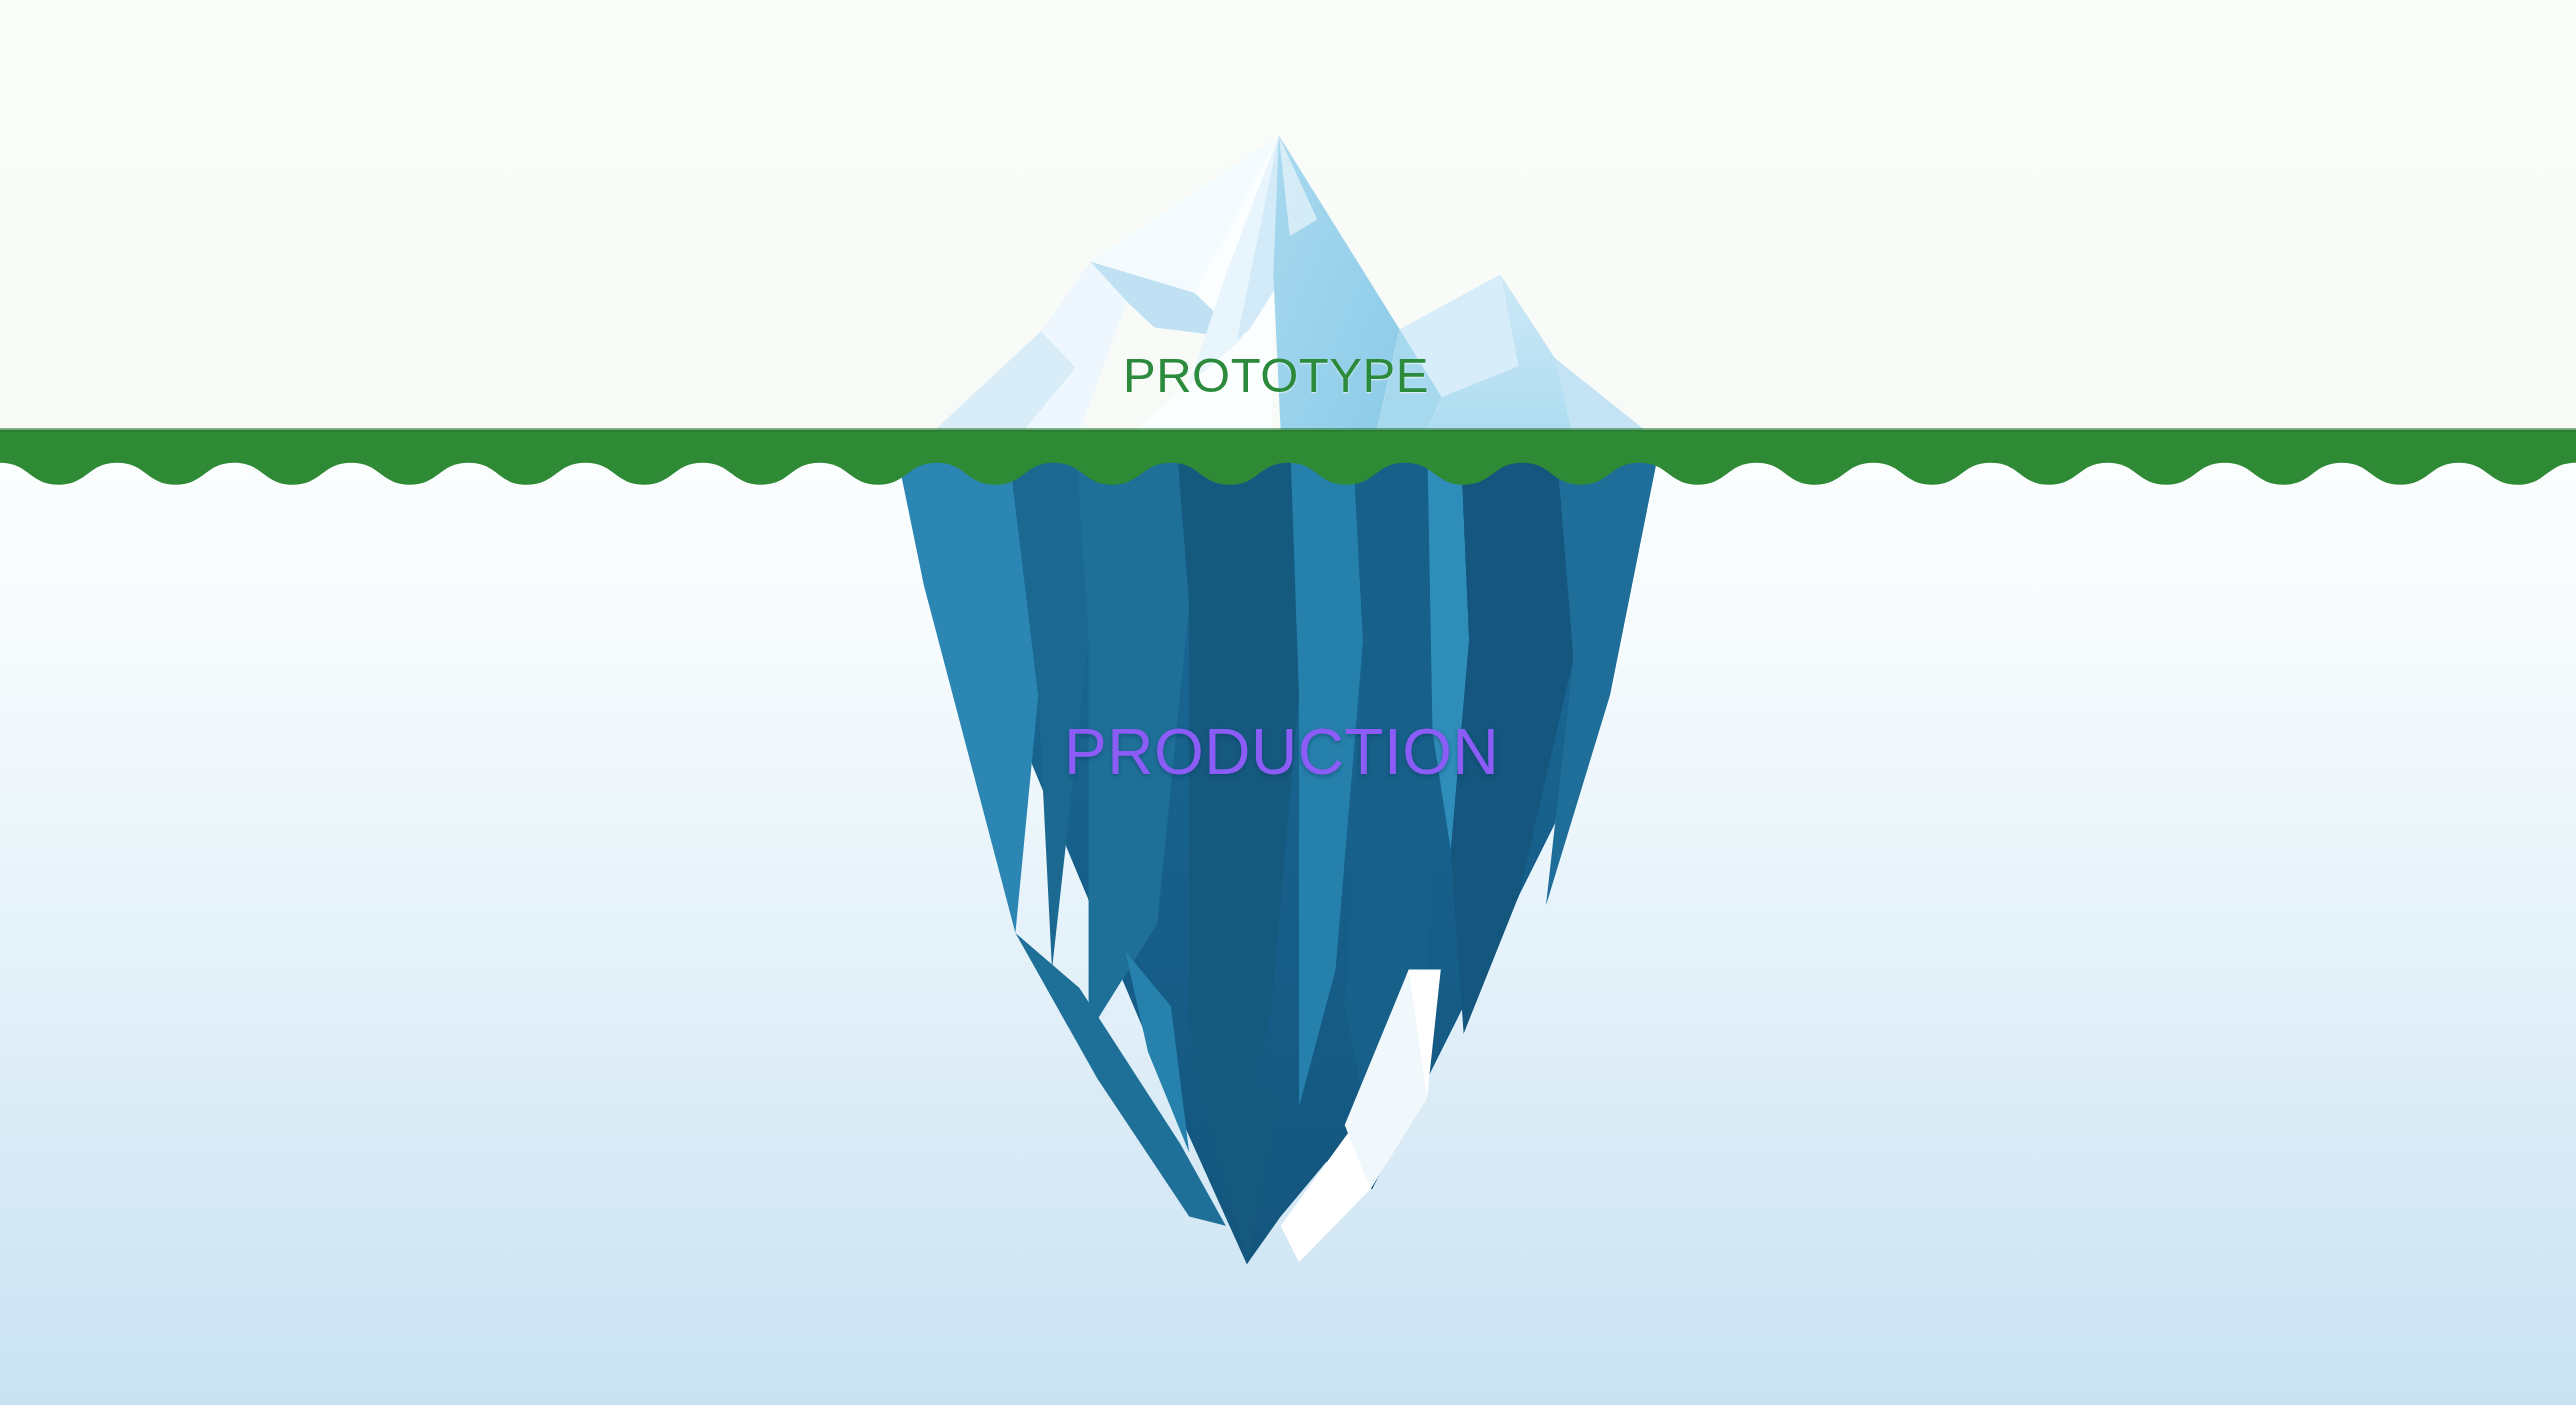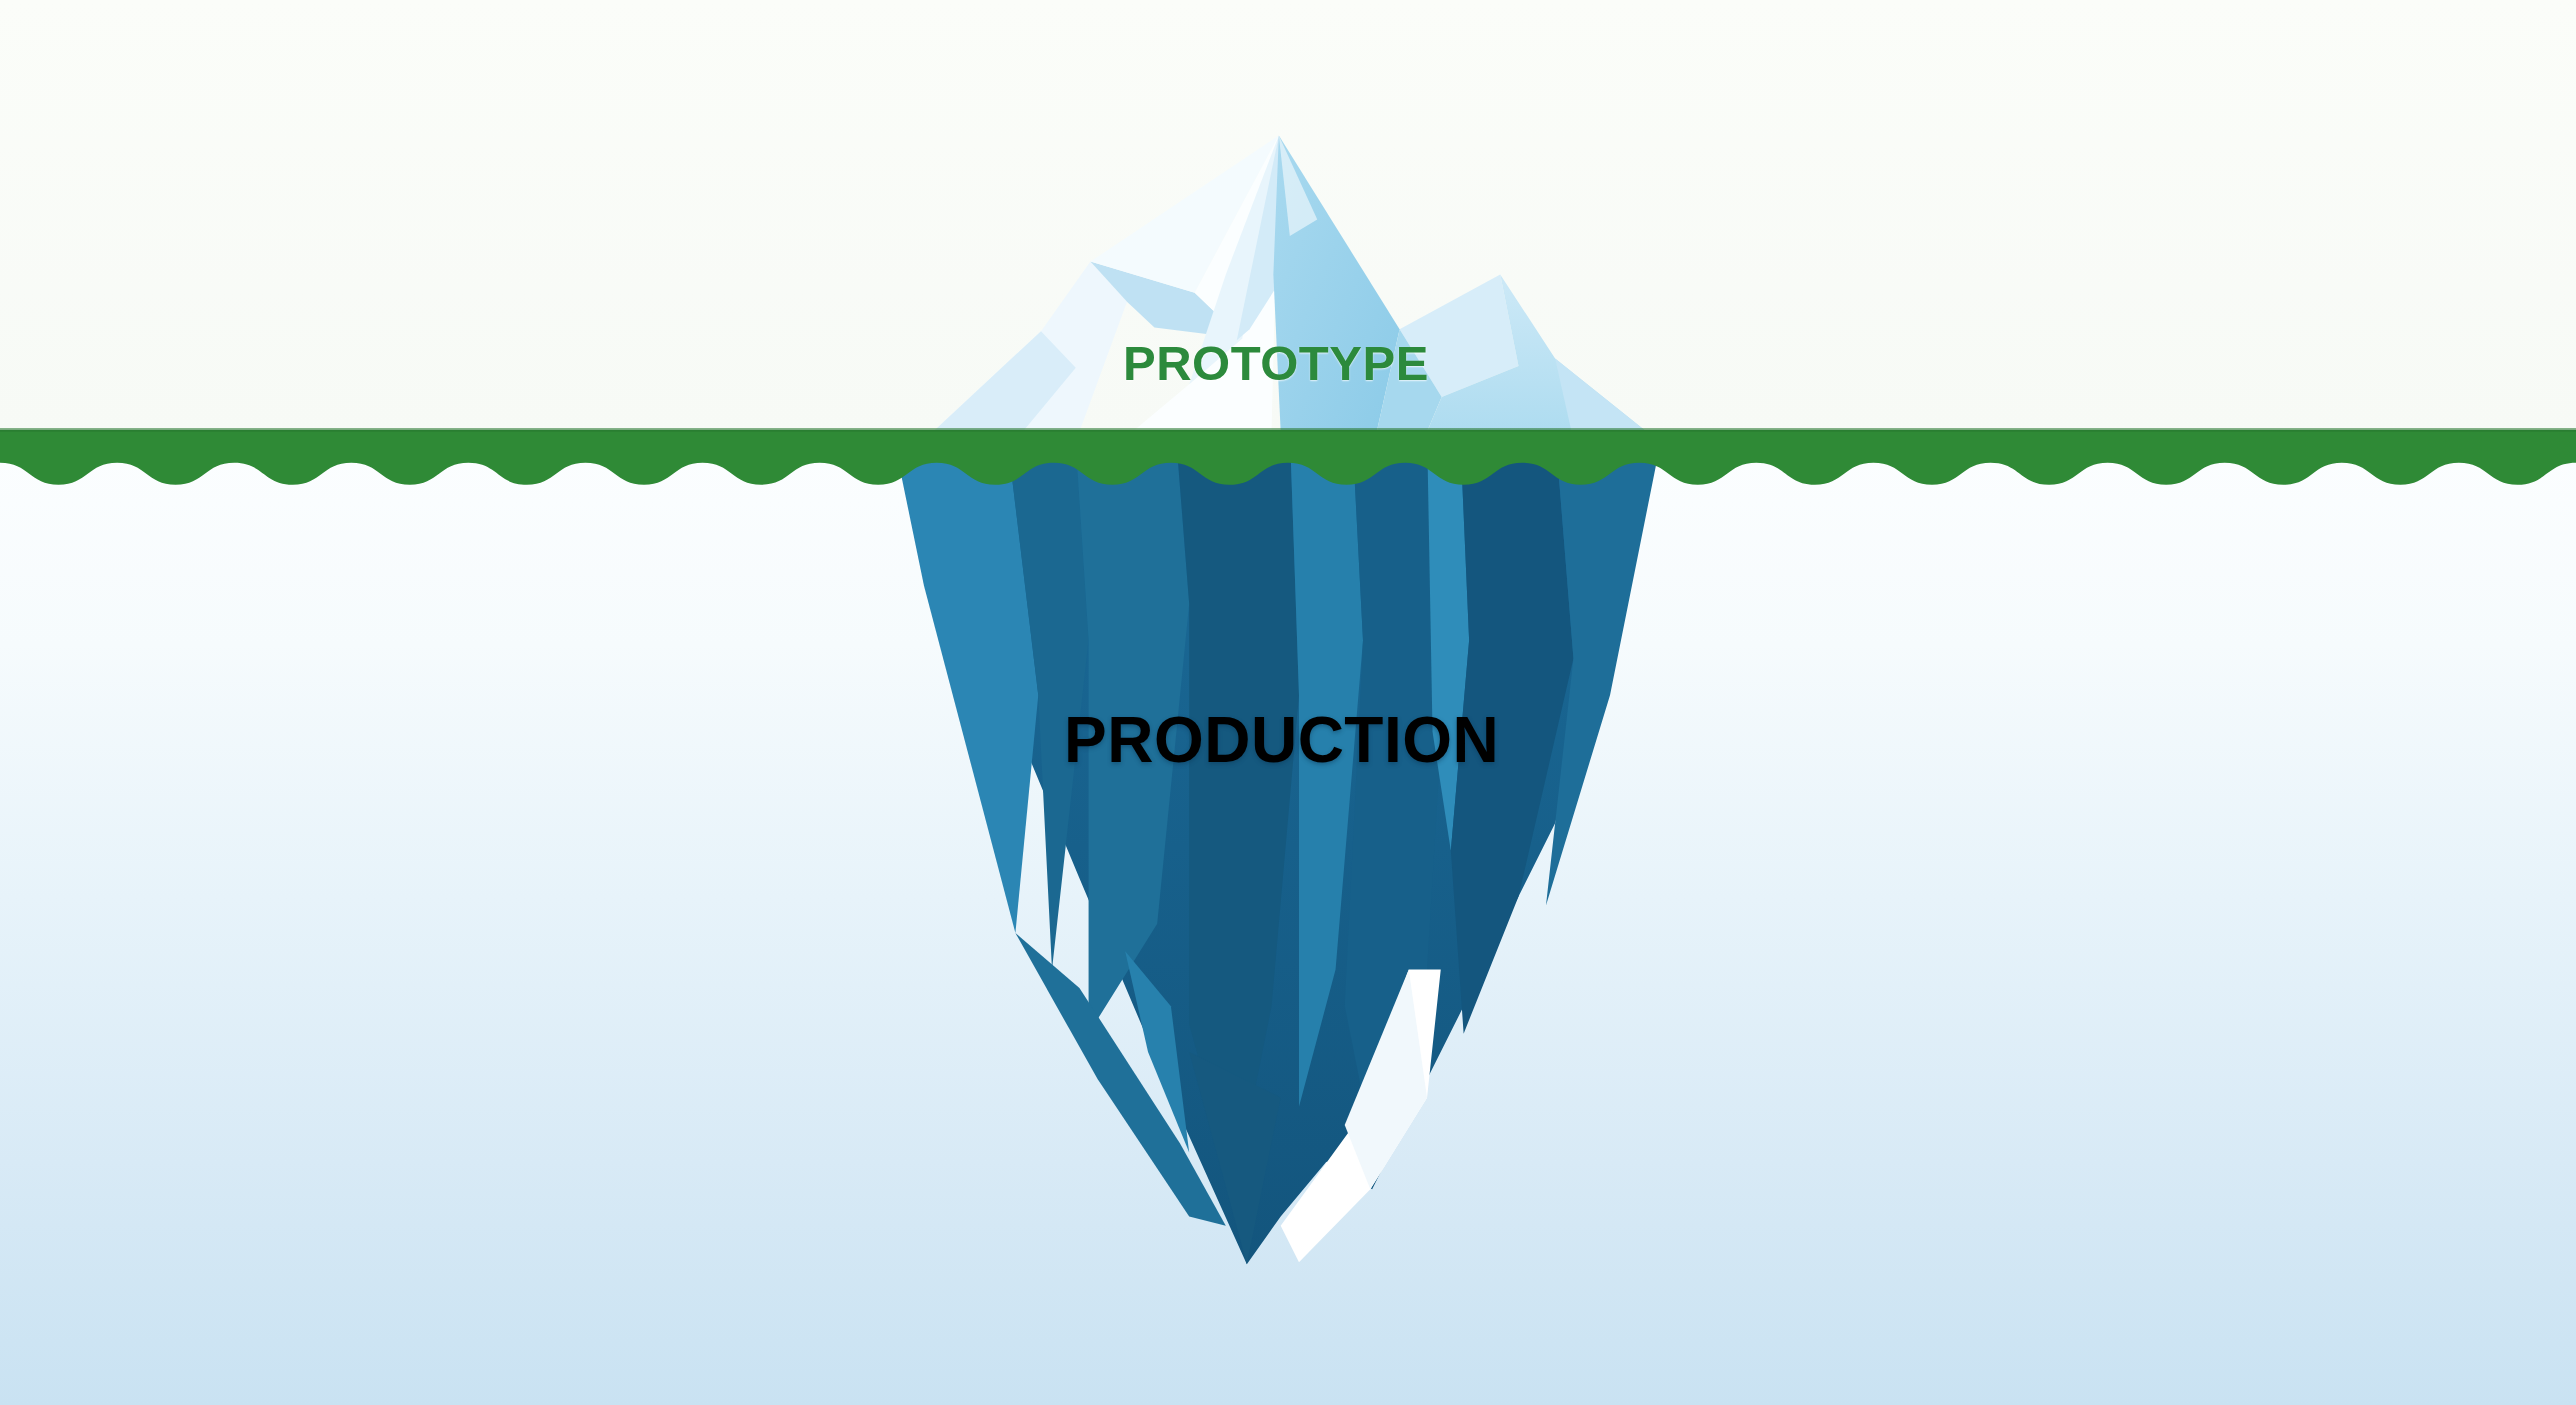--- a/index.html
+++ b/index.html
@@ -26,35 +26,36 @@
     display: block;
   }
   .label-layer {
     position: absolute;
     inset: 0;
     pointer-events: none;
   }
   .label {
     position: absolute;
     white-space: nowrap;
-    font-weight: bold;
+    font-weight: normal;
     letter-spacing: 0.5px;
+    margin-top: 12px;
   }
   #prototype-label {
     left: 1123px;
     top: 335px;
     font-size: 49px;
     color: #2c8a3c;
     text-shadow: 0 0.9px 1.8px rgba(255,255,255,0.75);
   }
   #production-label {
     left: 1064px;
     top: 703px;
     font-size: 64px;
-    color: #000000;
+    color: #8b5cf6;
     text-shadow: 0 1.8px 4.6px rgba(12,55,86,0.45);
   }
 </style>
 </head>
 <body>
 
 <div id="stage">
 
   <svg id="scene" viewBox="0 0 2816 1536" preserveAspectRatio="none">
     <defs>

